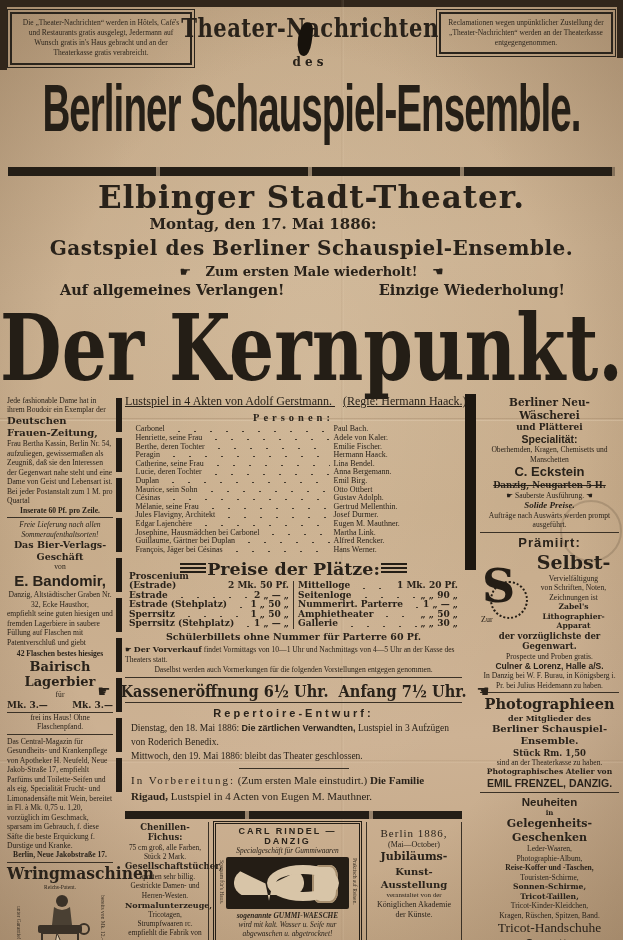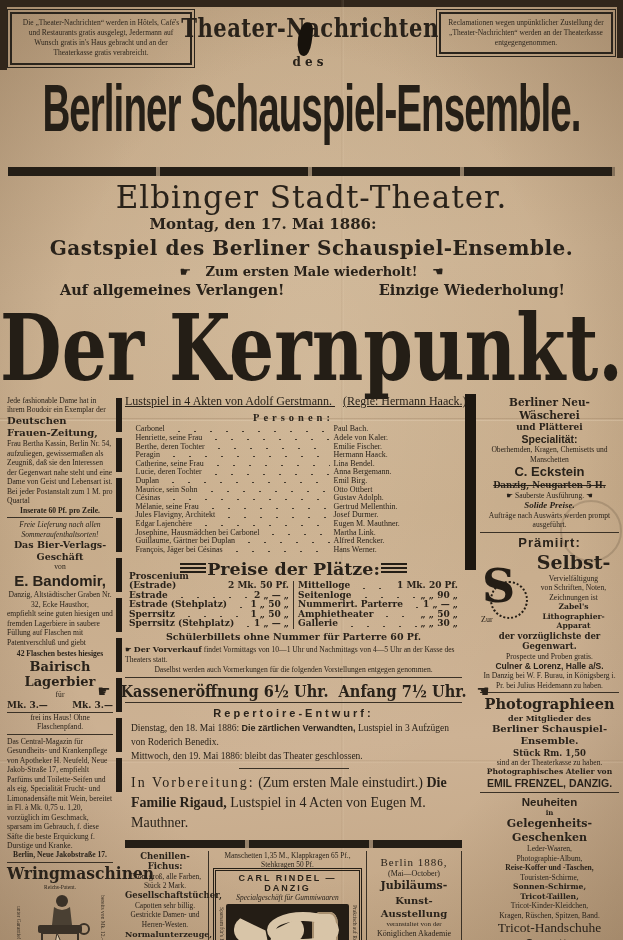--- a/index.html
+++ b/index.html
@@ -32,21 +32,21 @@
     padding:4px 5px;font-size:7.5px;line-height:1.35;text-align:center;width:168px;color:#2e271e;}
   .hdr-title{font-family:"DejaVu Serif",serif;font-weight:bold;font-size:23px;letter-spacing:.5px;
     transform:scale(.92,1.12);transform-origin:50% 50%;}
   .hdr-des{font-family:"DejaVu Serif",serif;font-weight:bold;font-size:12px;letter-spacing:4px;}
   .ink-blot{position:absolute;left:298px;top:22px;width:14px;height:34px;background:#17120c;
     border-radius:60% 40% 50% 60%;transform:rotate(8deg);}
   .main-title{font-family:"Liberation Sans",sans-serif;font-weight:bold;font-size:41px;letter-spacing:-1px;
     transform:scale(.94,1.62);transform-origin:50% 50%;color:#251f17;}
 
   .rule-thick{height:9px;background:repeating-linear-gradient(90deg,#241e16 0 148px,rgba(36,30,22,.35) 148px 152px);}
-  .elbinger{font-family:"DejaVu Serif",serif;font-weight:normal;font-size:31px;letter-spacing:1px;transform:scaleY(1.02);}
+  .elbinger{font-family:"DejaVu Serif",serif;font-weight:bold;font-size:31px;letter-spacing:1px;transform:scaleY(1.02);}
   .montag{font-size:15px;}
   .gastspiel{font-size:20px;letter-spacing:.5px;}
   .wdh{font-size:13px;}
   .calls{display:flex;justify-content:space-between;font-family:"DejaVu Serif",serif;font-weight:bold;font-size:14.5px;}
   .kernpunkt{font-family:"DejaVu Serif",serif;font-weight:bold;font-size:71px;white-space:nowrap;
     transform:scale(1,1.3);transform-origin:50% 50%;color:#241e16;}
 
   
   .cols{position:absolute;top:394px;left:7px;width:610px;height:546px;display:grid;
     grid-template-columns:106px 6px 337px 12px 139px;column-gap:3px;}
@@ -80,21 +80,21 @@
   .prow .pv{white-space:nowrap;}
   .students{font-size:9.5px;text-align:center;font-family:"DejaVu Serif",serif;font-weight:bold;margin-top:2px;}
   .presale{font-size:7.6px;margin-top:2px;line-height:1.3;}
   .hr{border:0;border-top:1px solid #3a3126;margin:3px 0;}
   .kasse{font-family:"DejaVu Serif",serif;font-weight:bold;font-size:14.5px;text-align:center;
     display:flex;justify-content:center;gap:10px;align-items:center;transform:scaleY(1.15);margin:4px 0 2px;}
   .repert-head{font-family:"Liberation Sans",sans-serif;font-weight:bold;font-size:11px;letter-spacing:3px;text-align:center;margin:4px 0 3px;}
   .repert{font-size:9.5px;line-height:1.45;padding:0 6px;}
   .repert b{font-family:"Liberation Sans",sans-serif;font-size:9px;}
   .shortrule{width:110px;border-top:1px solid #3a3126;margin:4px auto;}
-  .prep{font-size:14px;padding:0 6px;line-height:1.45;font-family:Liberation Serif, serif;}
+  .prep{font-size:11px;padding:0 6px;line-height:1.45;font-family:Liberation Serif, serif;}
   .cbar{height:8px;background:repeating-linear-gradient(90deg,#241e16 0 120px,rgba(36,30,22,.3) 120px 124px);margin:6px 0 3px;}
 
   
   .bottomband{display:flex;gap:4px;margin-top:1px;}
   .pein{width:80px;border-right:1px solid #3a3126;padding-right:3px;font-size:7.4px;line-height:1.25;text-align:center;}
   .rindelwrap{flex:1;font-size:7.4px;text-align:center;}
   .rindel-box{border:1px solid #241e16;outline:1px solid #241e16;outline-offset:1px;margin:1px 2px;padding:2px 10px;position:relative;}
   .rindel-name{font-family:"Liberation Sans",sans-serif;font-weight:bold;font-size:9px;letter-spacing:2px;}
   .rindel-art{background:#241d15;height:52px;margin:2px 0;position:relative;border-radius:2px;}
   .collar1{position:absolute;left:8px;top:6px;width:70px;height:38px;background:#d8c5a8;border-radius:50% 50% 45% 45%;
@@ -418,21 +418,20 @@
           <div>75 cm groß, alle Farben, Stück 2 Mark.</div>
           <div class="frak" style="font-size:8.5px">Gesellschaftstücher,</div>
           <div>Capotten sehr billig. Gestrickte Damen- und Herren-Westen.</div>
           <div class="frak" style="font-size:8px">Normalunterzeuge,</div>
           <div>Tricotagen, Strumpfwaaren rc. empfiehlt die Fabrik von</div>
           <div class="frak" style="font-size:13px">Emil Pein.</div>
 
         </div>
 
         <div class="rindelwrap">
-          <div>Manschetten 1,35 M., Klappkragen 65 Pf., Stehkragen 50 Pf.</div>
           <div class="rindel-box">
             <div class="vside" style="left:1px">Sparsam für's Haus.</div>
             <div class="vside" style="right:1px">Praktisch auf Reisen.</div>
             <div class="rindel-name">CARL RINDEL — DANZIG</div>
             <div style="font-style:italic">Specialgeschäft für Gummiwaaren</div>
             <div class="rindel-art">
               <div class="collar1"></div>
               <div class="cuff"></div>
               <div class="collar2"></div>
             </div>

